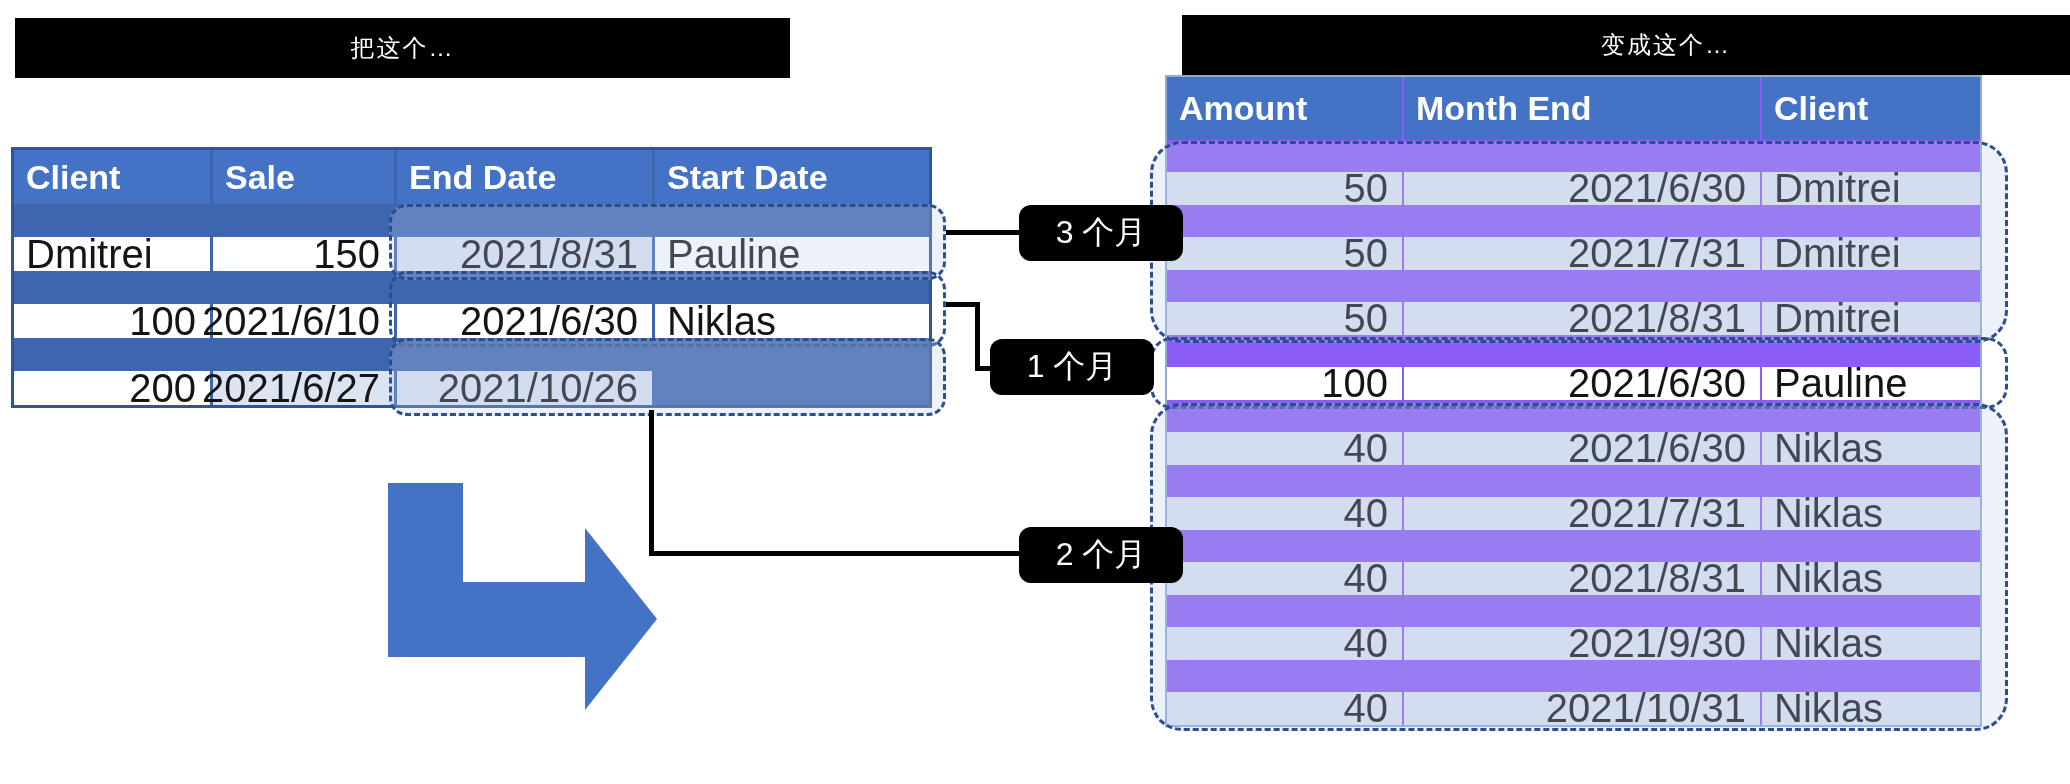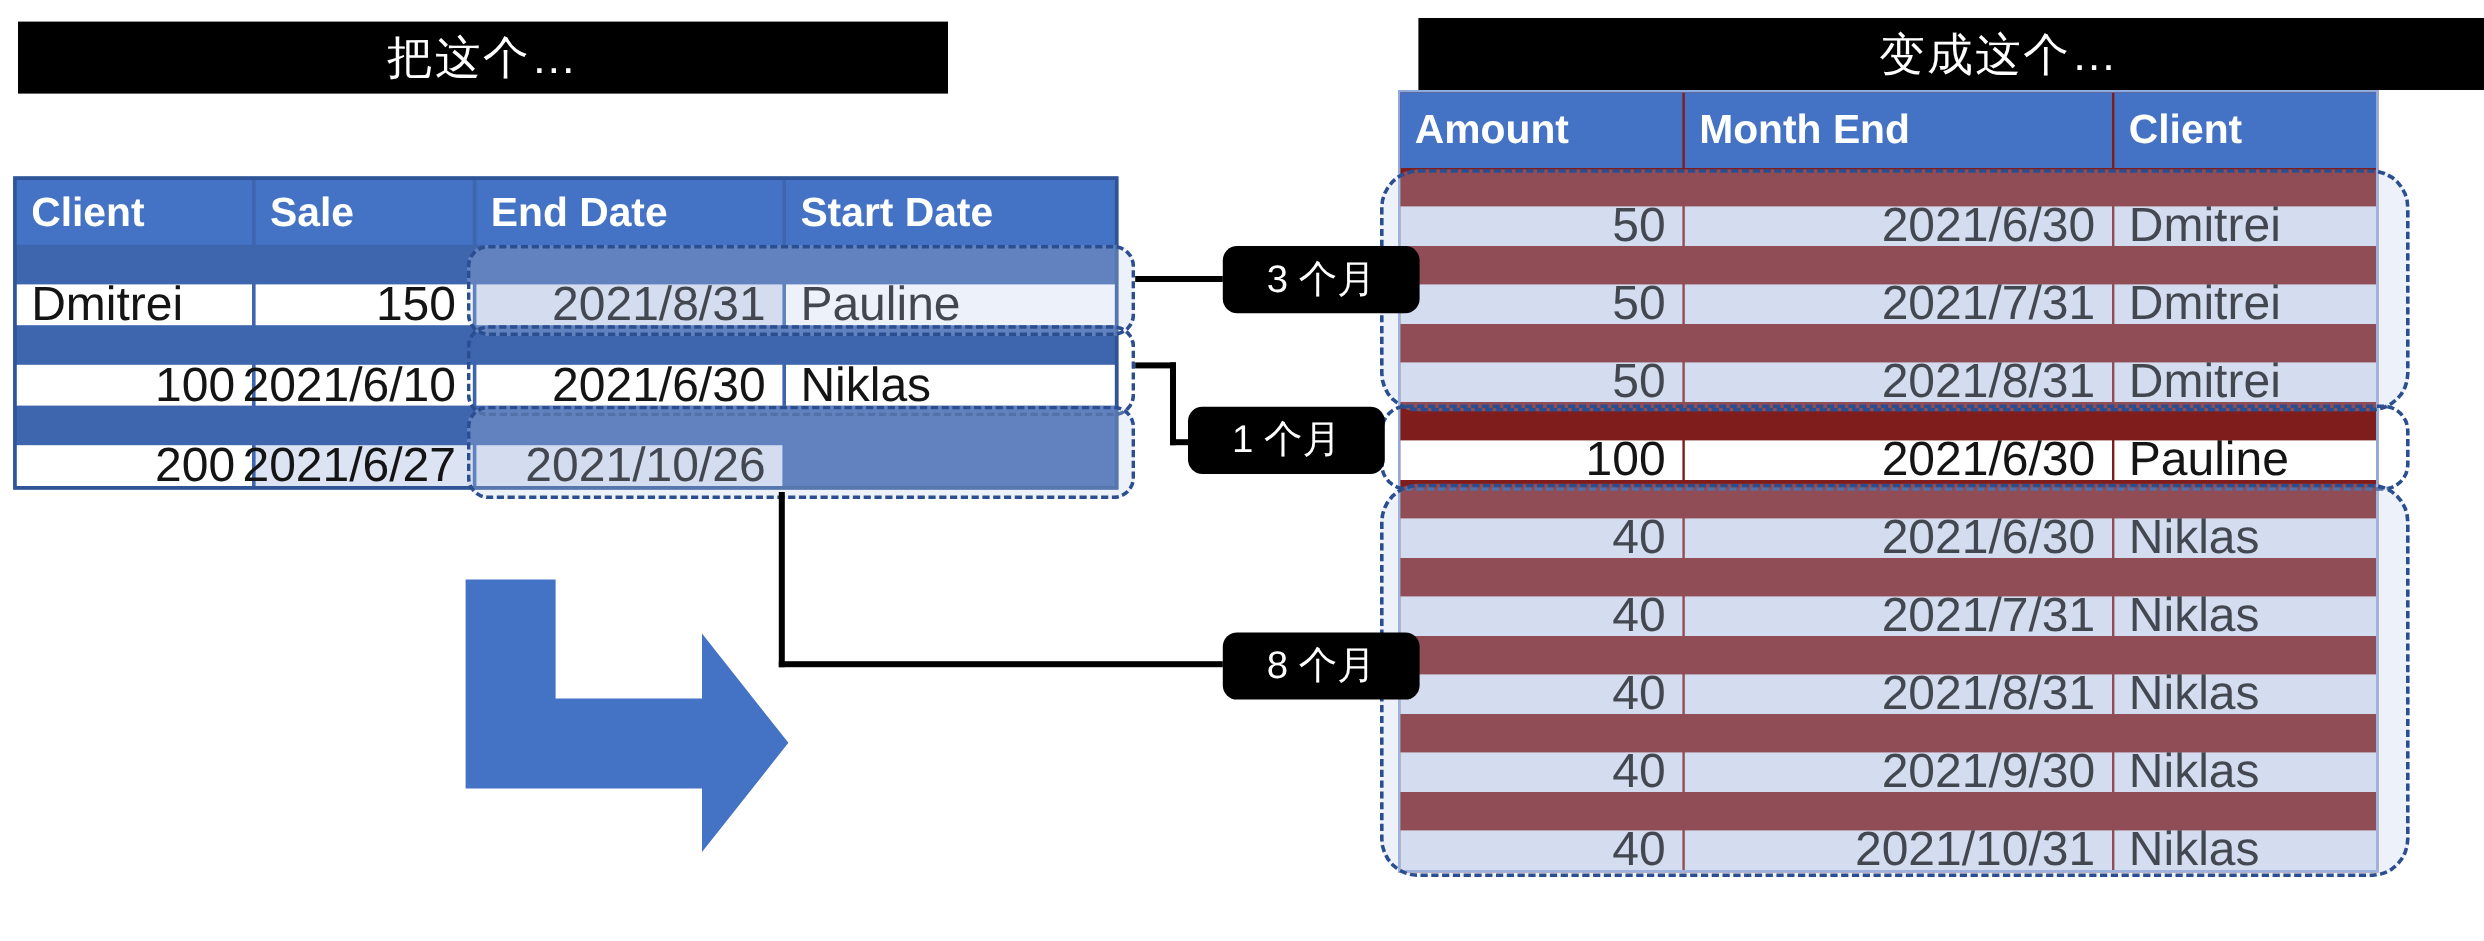--- a/index.html
+++ b/index.html
@@ -4,38 +4,38 @@
 <style>
   html,body{margin:0;padding:0;background:#ffffff;}
   .canvas{
     position:relative;width:2070px;height:784px;background:#ffffff;
     font-family:"Liberation Sans",sans-serif;overflow:hidden;
   }
   
   .banner{
     position:absolute;background:#000000;color:#ffffff;
     display:flex;align-items:center;justify-content:center;
-    font-size:38px;letter-spacing:2px;
+    font-size:24px;letter-spacing:2px;
   }
   #banner-left{left:15px;top:18px;width:775px;height:60px;}
   #banner-right{left:1165px;top:15px;width:968px;height:60px;margin-left:17px;}
 
   
   .grid{position:absolute;display:grid;z-index:1;}
   #src-table{
     left:11px;top:147px;
     grid-template-columns:196px 181px 255px 274px;
     grid-template-rows:54px 64px 64px 64px;
     gap:3px;background:#3E66AE;border:3px solid #2F5597;
   }
   #res-table{
     left:1165px;top:75px;
     grid-template-columns:235px 356px 218px;
     grid-template-rows:63px repeat(9,63px);
-    gap:2px;background:#7f1d1d;border:2px solid #8FAADC;
+    gap:2px;background:#8b5cf6;border:2px solid #8FAADC;
   }
   .hcell{
     background:#4472C4;color:#ffffff;font-weight:bold;font-size:34px;
     display:flex;align-items:center;
   }
   .cell{
     background:#ffffff;color:#141414;font-size:40px;
     display:flex;align-items:center;white-space:nowrap;margin-top:30px;
   }
   .cell.shade{background:#DCE3F2;}
@@ -157,19 +157,19 @@
 
   <div class="line" id="c1"></div>
   <div class="line" id="c2a"></div>
   <div class="line" id="c2b"></div>
   <div class="line" id="c2c"></div>
   <div class="line" id="c3a"></div>
   <div class="line" id="c3b"></div>
 
   <div class="dlabel" id="dl-0">3 个月</div>
   <div class="dlabel" id="dl-1">1 个月</div>
-  <div class="dlabel" id="dl-2">8 个月</div>
+  <div class="dlabel" id="dl-2">2 个月</div>
 
   <svg id="arrow" width="280" height="238" viewBox="0 0 280 238">
     <polygon points="3,5 78,5 78,104 200,104 200,50 272,141 200,232 200,179 3,179" fill="#4472C4"></polygon>
   </svg>
 
 </div>
 
 </body></html>

